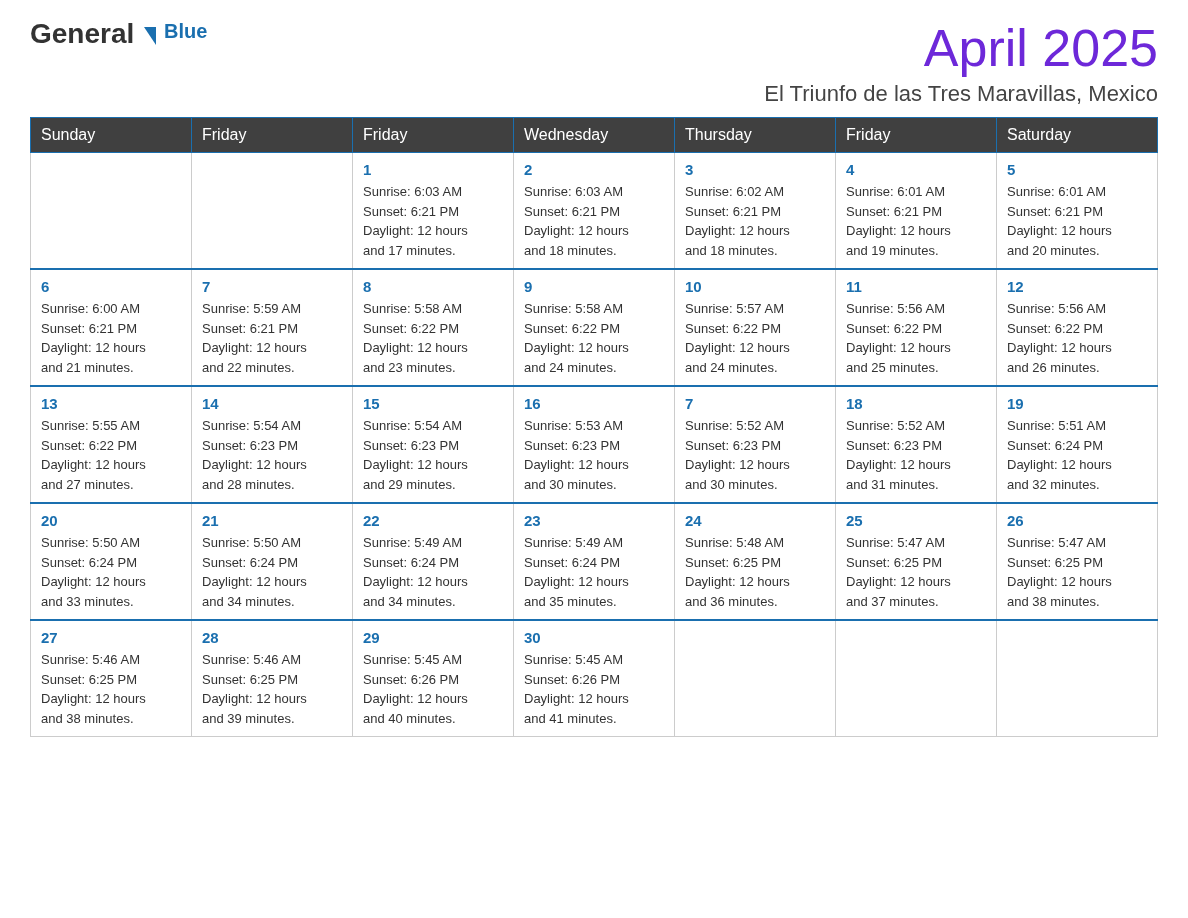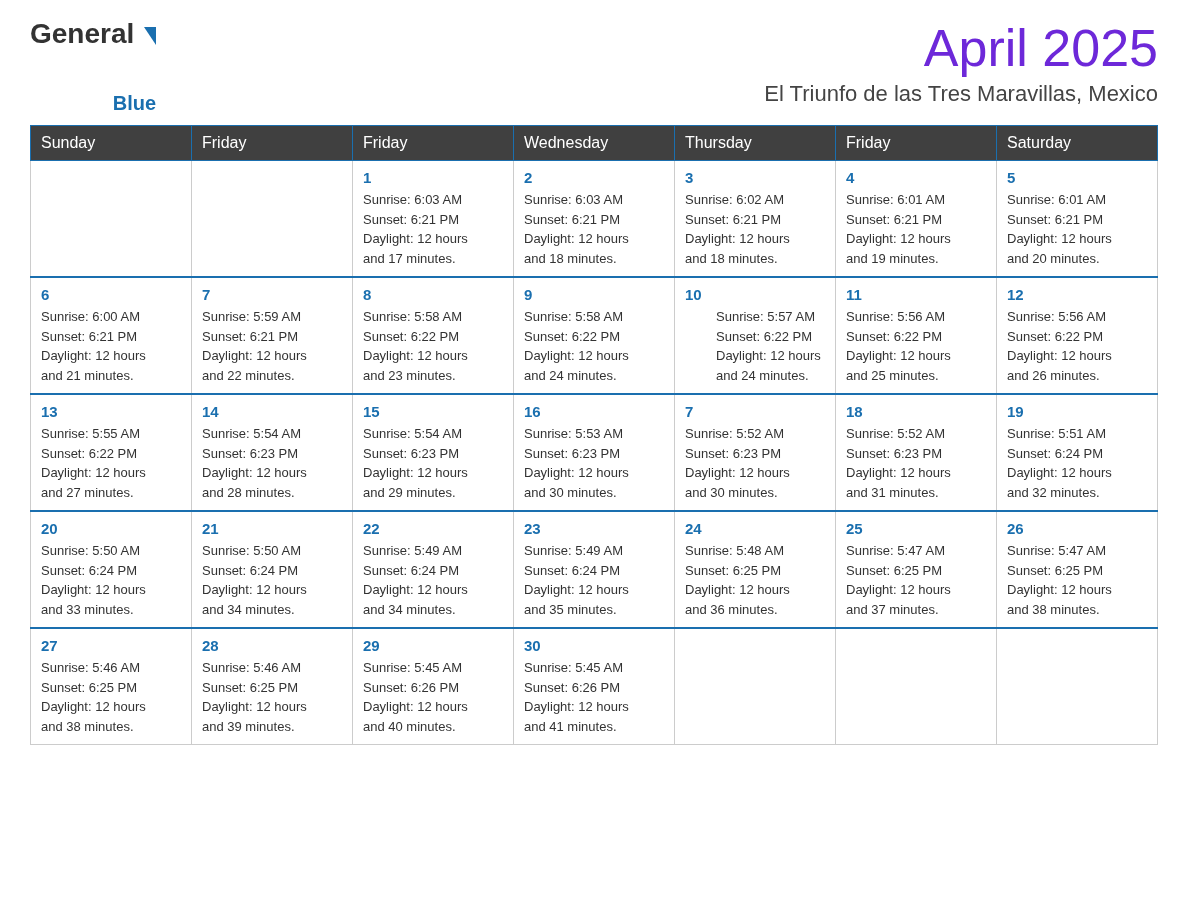--- a/index.html
+++ b/index.html
@@ -12,23 +12,22 @@
       padding: 20px 30px;
     }
     .header-row {
       display: flex;
       justify-content: space-between;
       align-items: flex-start;
       margin-bottom: 10px;
     }
     .logo {
       display: flex;
-      flex-direction: column;
-      align-items: flex-end;
-      gap: 44px;
+      flex-direction: row;
+      align-items: flex-start;
     }
     .logo-general {
       font-size: 28px;
       font-weight: bold;
       color: #333;
       line-height: 1;
     }
     .logo-general span {
       color: #1a6faf;
     }
@@ -190,21 +189,21 @@
         </td>
         <td>
           <span class="day-num">9</span>
           <div class="day-info" style="white-space: pre-line;">Sunrise: 5:58 AM
 Sunset: 6:22 PM
 Daylight: 12 hours
 and 24 minutes.</div>
         </td>
         <td>
           <span class="day-num">10</span>
-          <div class="day-info" style="white-space: pre-line; margin-left: 31px;">Sunrise: 5:57 AM
+          <div class="day-info" style="white-space: pre-line;">Sunrise: 5:57 AM
 Sunset: 6:22 PM
 Daylight: 12 hours
 and 24 minutes.</div>
         </td>
         <td>
           <span class="day-num">11</span>
           <div class="day-info" style="white-space: pre-line;">Sunrise: 5:56 AM
 Sunset: 6:22 PM
 Daylight: 12 hours
 and 25 minutes.</div>

